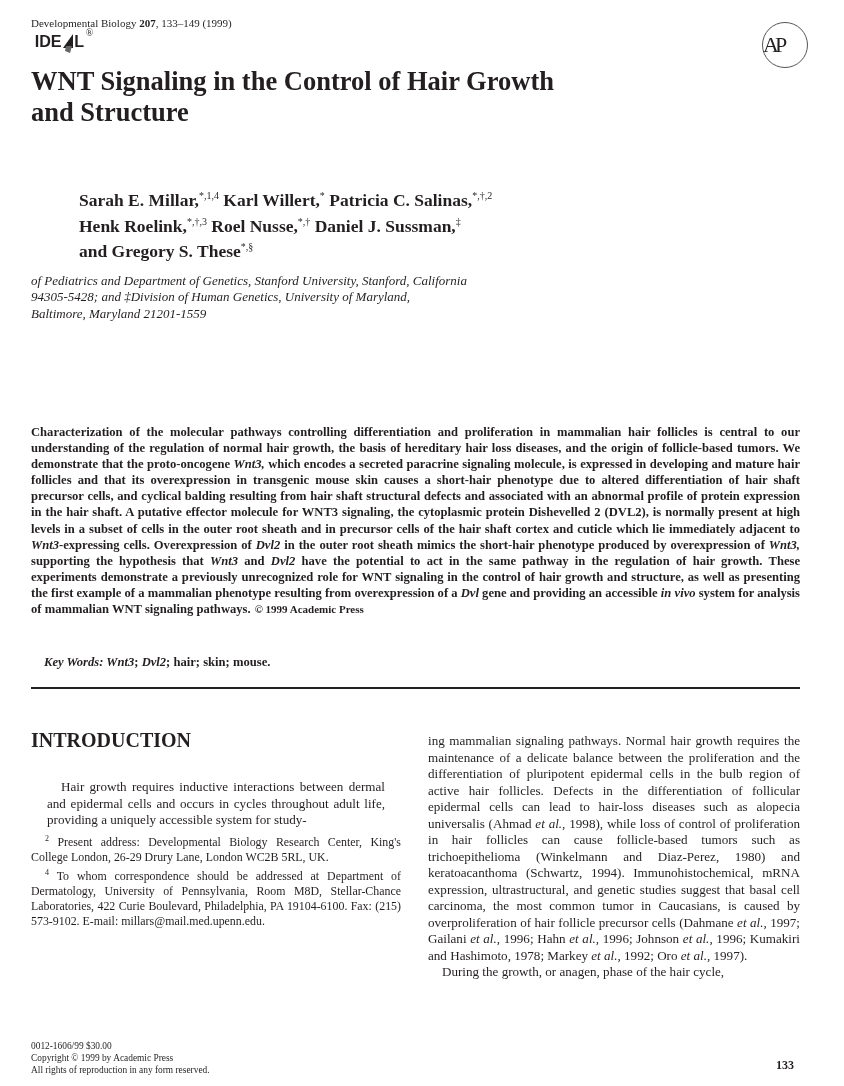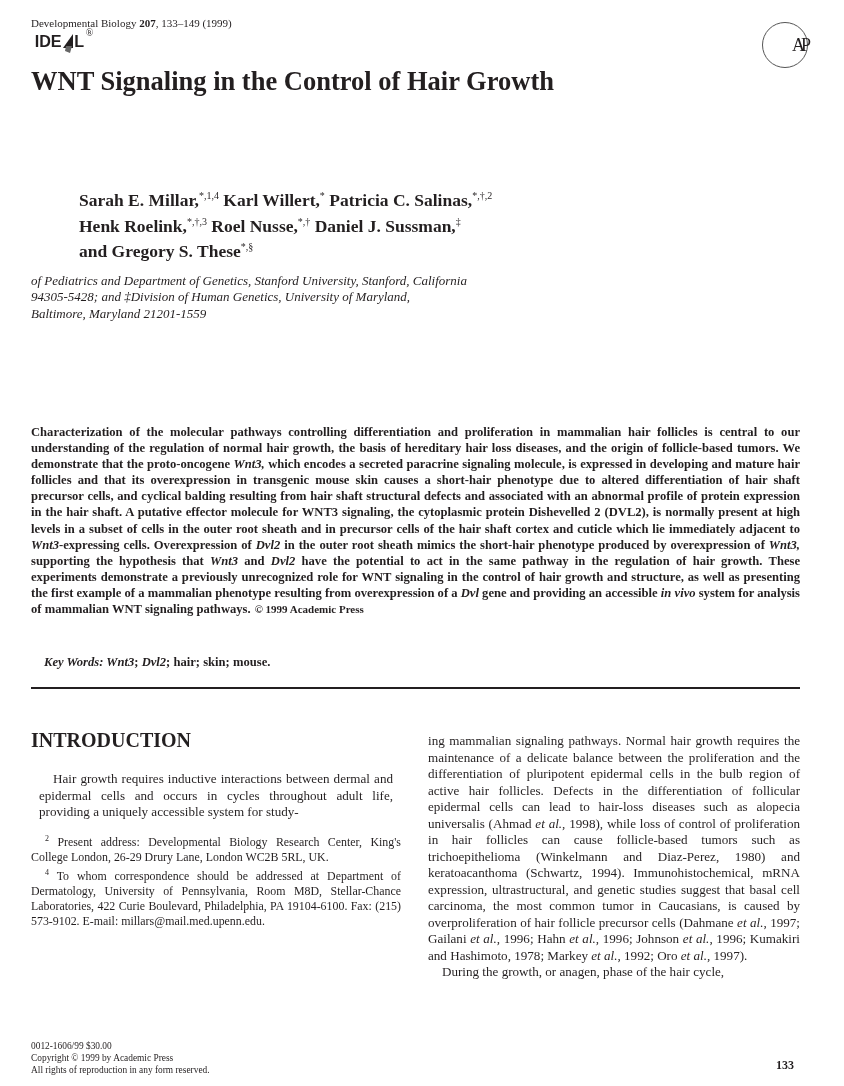--- a/index.html
+++ b/index.html
@@ -4,34 +4,34 @@
 <style>
   html, body { margin: 0; padding: 0; background: #ffffff; }
   body { width: 844px; height: 1086px; position: relative; overflow: hidden; color: #231f20; font-family: "Liberation Serif", "DejaVu Serif", serif; }
   .abs { position: absolute; }
   .header-line { font-size: 11px; line-height: 16px; color: #231f20; }
   .header-line b { font-weight: bold; }
   #ideal-logo { display: inline-flex; align-items: flex-end; position: relative; top: 2px; margin-left: 3px; }
   #ideal-logo .ideal-text { font-family: "Liberation Sans", "DejaVu Sans", sans-serif; font-weight: bold; font-size: 17px; letter-spacing: 0px; line-height: 17px; transform: scaleX(0.95); color: #231f20; }
   #ideal-logo .ideal-arrow { display: inline-block; width: 12px; height: 17px; position: relative; }
   #ideal-logo .reg { font-size: 10px; position: relative; top: -9px; margin-left: 1px; }
-  #ap-logo { left: 762px; top: 22px; width: 44px; height: 44px; border: 1px solid #555; border-radius: 50%; display: flex; align-items: center; justify-content: flex-end; font-family: "Liberation Serif", serif; font-size: 18px; letter-spacing: -4px; color: #231f20; }
+  #ap-logo { left: 762px; top: 22px; width: 44px; height: 44px; border: 1px solid #555; border-radius: 50%; display: flex; align-items: center; justify-content: flex-start; font-family: "Liberation Serif", serif; font-size: 22px; letter-spacing: -4px; color: #231f20; }
   #title { left: 31px; top: 66px; width: 640px; font-size: 26.5px; font-weight: bold; line-height: 31px; margin: 0; }
   #authors { left: 31px; top: 185px; font-size: 17.5px; font-weight: bold; line-height: 21px; width: 680px; margin-left: 48px; }
   #authors sup { font-size: 10px; font-weight: normal; }
   #affil { left: 31px; top: 256px; width: 640px; font-size: 13px; font-style: italic; line-height: 16.5px; }
   #abstract { left: 31px; top: 424px; width: 769px; font-size: 12.6px; font-weight: bold; line-height: 16.1px; text-align: justify; }
   #abstract i { font-weight: bold; }
   #abstract .copy { font-size: 11px; font-weight: bold; margin-left: 4px; }
   #keywords { left: 44px; top: 654px; font-size: 12.6px; font-weight: bold; line-height: 16px; }
   #rule { left: 31px; top: 687px; width: 769px; height: 0; border-top: 2px solid #231f20; }
   #intro-head { left: 31px; top: 730px; font-size: 20px; font-weight: bold; line-height: 20px; margin: 0; }
   .col-text { font-size: 13.1px; line-height: 16.5px; text-align: justify; }
   #intro-left { left: 31px; top: 763px; width: 370px; }
-  #intro-left p { margin: 8px; text-indent: 14px; }
+  #intro-left p { margin: 16px; text-indent: 14px; }
   #footnotes { left: 31px; top: 831px; width: 370px; font-size: 11.9px; line-height: 15.1px; text-align: justify; }
   #footnotes p { margin: 0; text-indent: 14px; }
   #footnotes sup { font-size: 8px; }
   #intro-right { left: 428px; top: 733px; width: 372px; }
   #intro-right p { margin: 0; }
   #intro-right p.indent { text-indent: 14px; }
   #page-footer { left: 31px; top: 1040px; font-size: 9.4px; line-height: 12.2px; }
   #page-number { left: 776px; top: 1058px; font-size: 12px; font-weight: bold; }
 </style>
 </head>
@@ -52,20 +52,21 @@
     <span class="ideal-text">L</span>
     <span class="reg">®</span>
   </span>
 </div>
 <div id="ap-logo" class="abs">
   <span>AP</span>
 </div>
 
 <h1 id="title" class="abs">
   <span>WNT Signaling in the Control of Hair Growth</span><br>
+  <span>and Structure</span>
 </h1>
 
 <div id="authors" class="abs">
   <span><span>Sarah E. Millar,</span><sup>*,1,4</sup></span>
   <span><span>Karl Willert,</span><sup>*</sup></span>
   <span><span>Patricia C. Salinas,</span><sup>*,†,2</sup></span><br>
   <span><span>Henk Roelink,</span><sup>*,†,3</sup></span>
   <span><span>Roel Nusse,</span><sup>*,†</sup></span>
   <span><span>Daniel J. Sussman,</span><sup>‡</sup></span><br>
   <span><span>and Gregory S. These</span><sup>*,§</sup></span>

